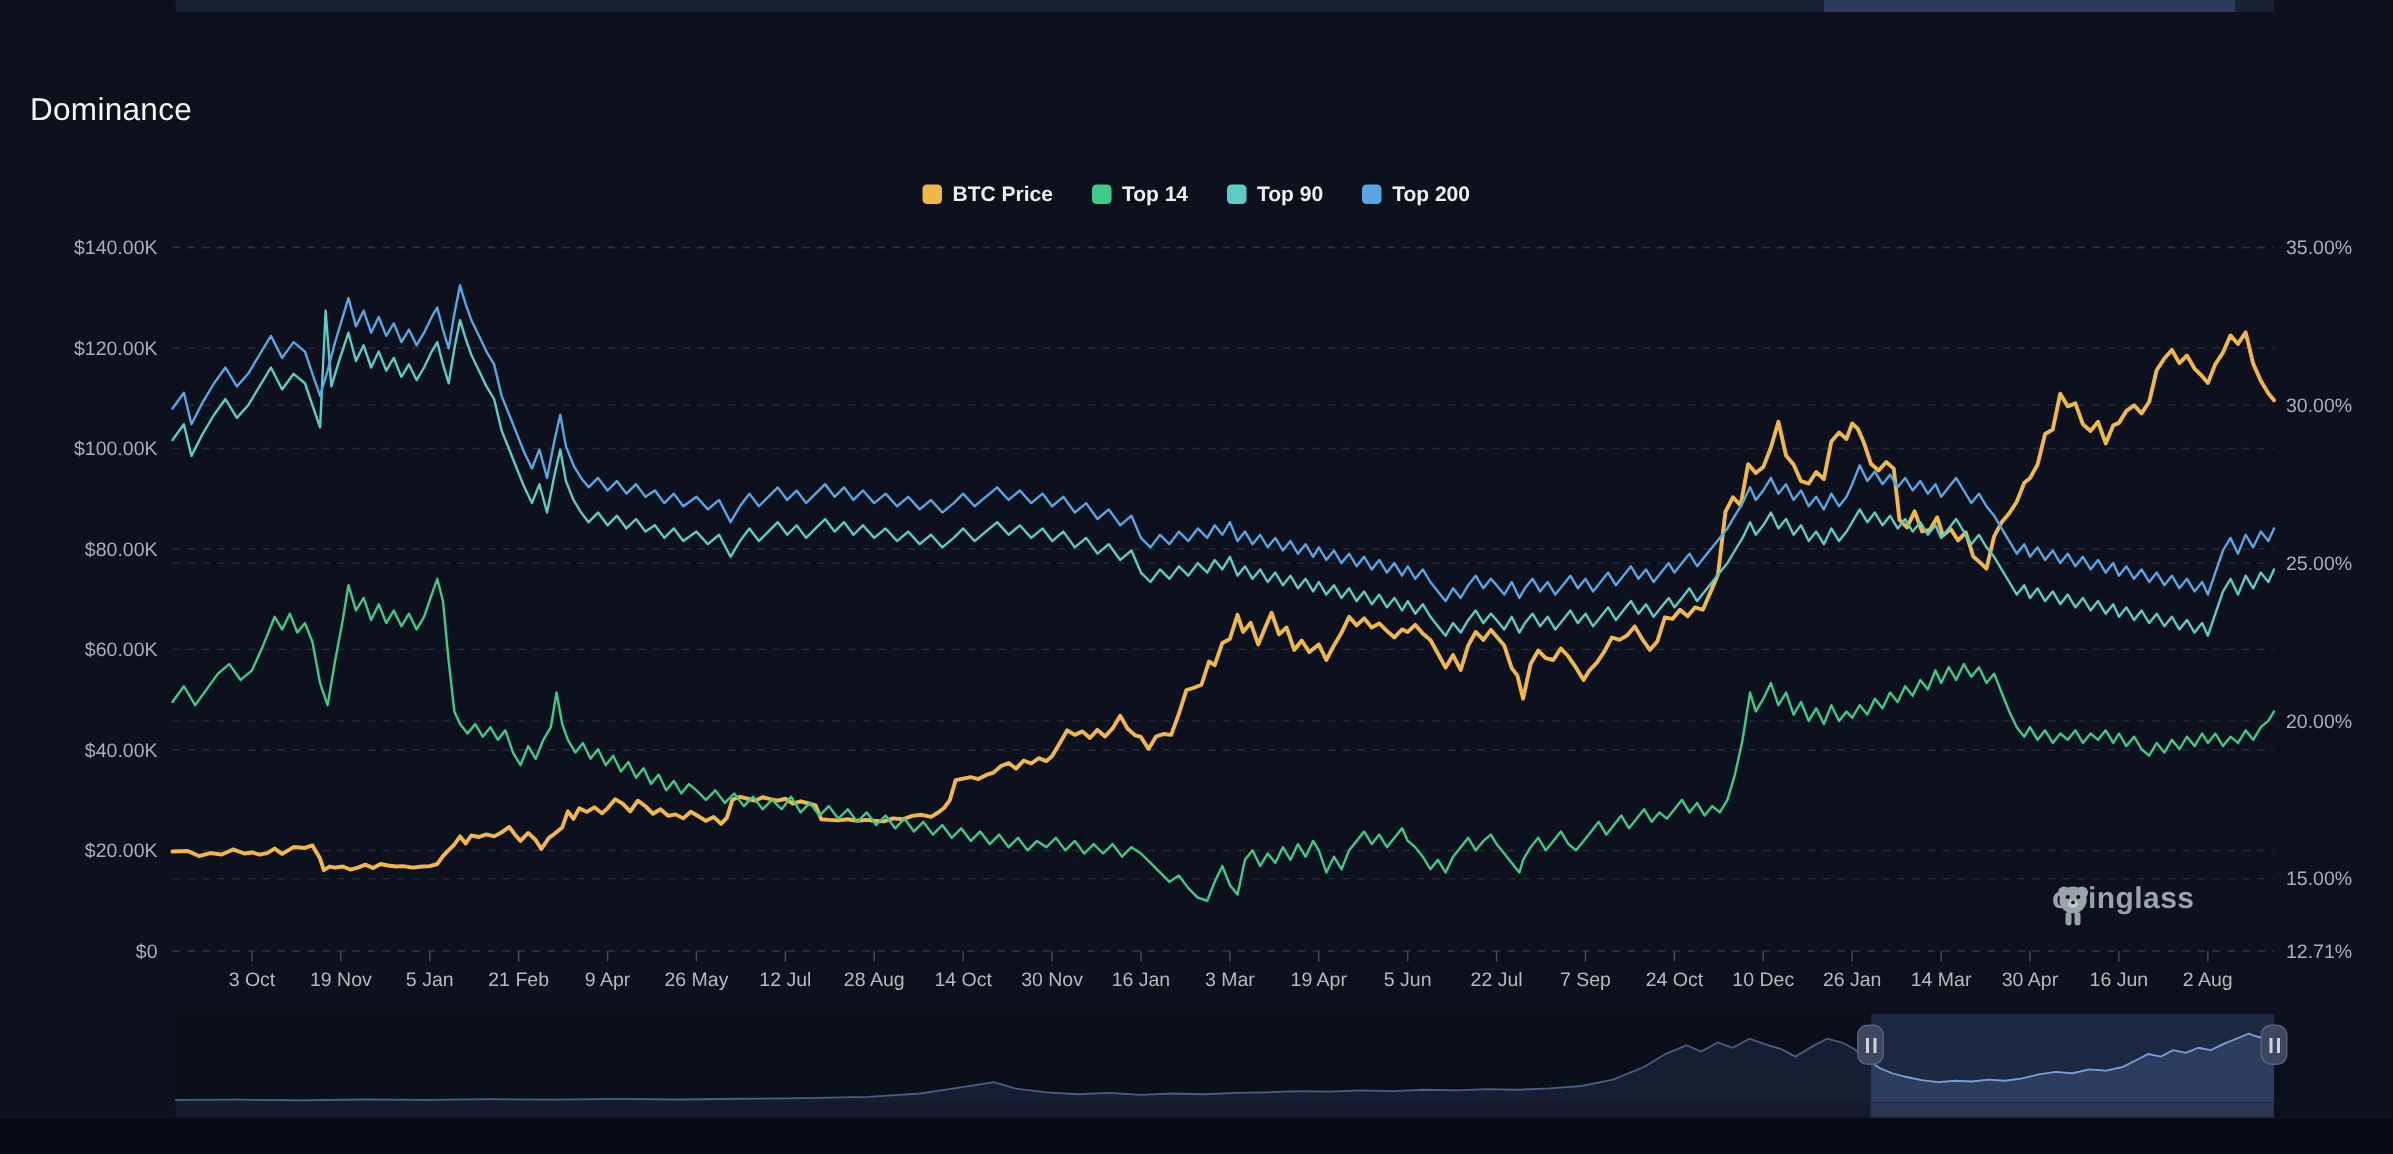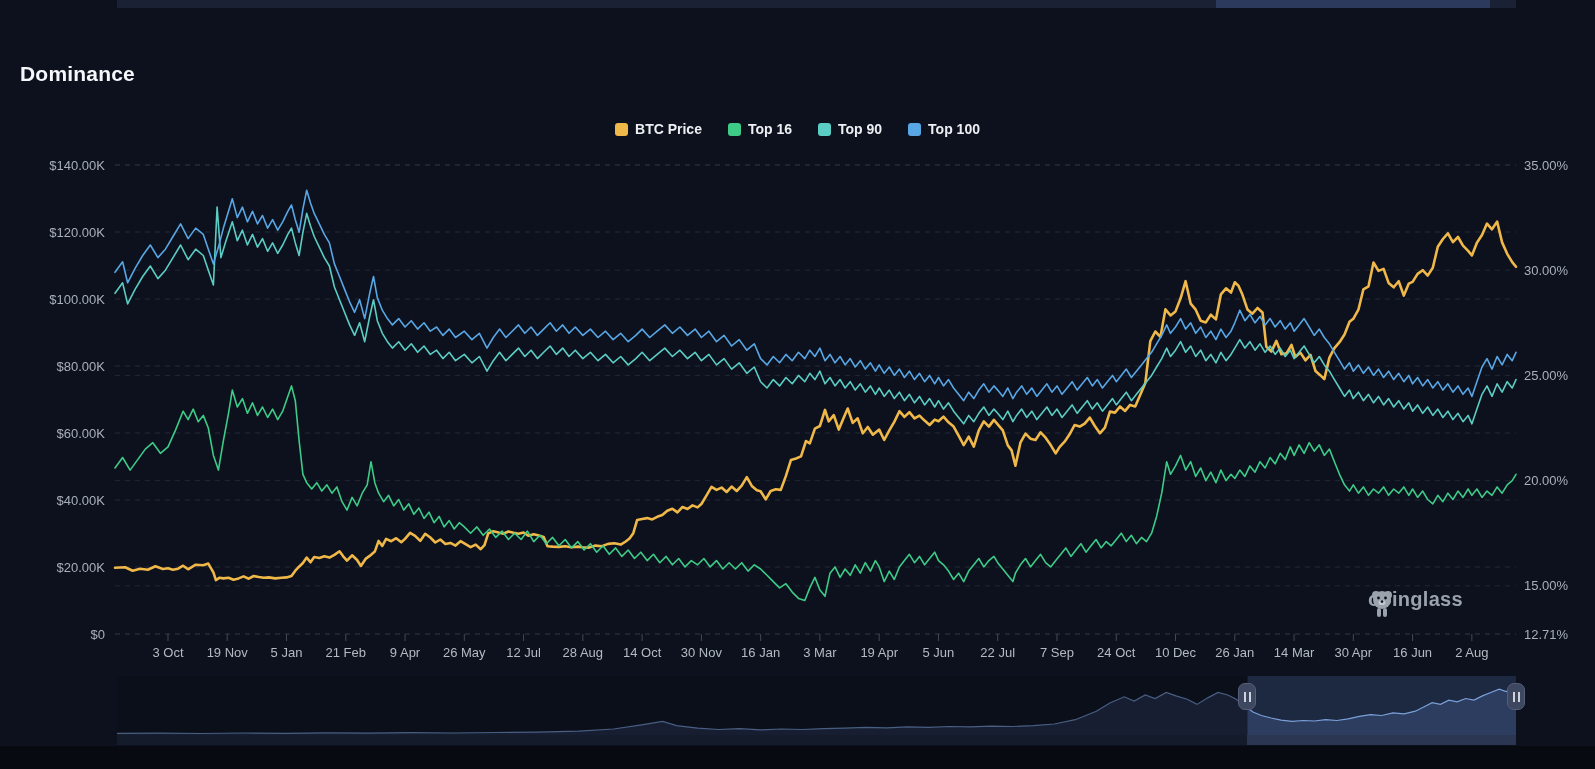--- a/index.html
+++ b/index.html
@@ -5,21 +5,21 @@
   html,body{margin:0;padding:0;background:#0a0e16;}
   #panel{
     position:relative;width:1595px;height:769px;overflow:hidden;
     background:#0c111d;font-family:"Liberation Sans",sans-serif;
   }
   
   .hbar{position:absolute;height:8px;background:#1a2135;}
   .hbar-thumb{position:absolute;height:8px;background:#2c3a5e;}
   
   #chart-title{
-    position:absolute;left:20px;top:62px;font-size:21px;font-weight:700;
+    position:absolute;left:20px;top:62px;font-size:21px;font-weight:400;
     color:#f5f7fa;letter-spacing:.2px;
   }
   
   #legend{
     position:absolute;left:0;top:121px;width:100%;
     display:flex;justify-content:center;align-items:flex-start;gap:26px;
   }
   .legend-item{display:flex;align-items:center;gap:7px;cursor:pointer;}
   .legend-swatch{width:13px;height:13px;border-radius:3px;}
   .legend-label{font-size:14px;font-weight:600;color:#edeff2;}
@@ -52,29 +52,29 @@
 
   <div id="chart-title">Dominance</div>
 
   <div id="legend">
       <div class="legend-item">
         <span class="legend-swatch" style="background: rgb(239, 184, 73);"></span>
         <span class="legend-label">BTC Price</span>
       </div>
       <div class="legend-item">
         <span class="legend-swatch" style="background: rgb(61, 203, 135);"></span>
-        <span class="legend-label">Top 16</span>
+        <span class="legend-label">Top 14</span>
       </div>
       <div class="legend-item">
         <span class="legend-swatch" style="background: rgb(91, 205, 196);"></span>
         <span class="legend-label">Top 90</span>
       </div>
       <div class="legend-item">
         <span class="legend-swatch" style="background: rgb(88, 166, 228);"></span>
-        <span class="legend-label">Top 100</span>
+        <span class="legend-label">Top 200</span>
       </div>
     </div>
 
   <svg id="chart-svg" width="1595" height="769" viewBox="0 0 1595 769">
       <g>
         <line x1="115" x2="1516" y1="165" y2="165" stroke="#39404c" stroke-width="1" stroke-dasharray="5,5" opacity="0.55"></line>
         <text x="105" y="169.5" fill="#a9b0b9" font-size="13" text-anchor="end" font-family="&quot;Liberation Sans&quot;,sans-serif">$140.00K</text>
         <line x1="115" x2="1516" y1="232" y2="232" stroke="#39404c" stroke-width="1" stroke-dasharray="5,5" opacity="0.55"></line>
         <text x="105" y="236.5" fill="#a9b0b9" font-size="13" text-anchor="end" font-family="&quot;Liberation Sans&quot;,sans-serif">$120.00K</text>
         <line x1="115" x2="1516" y1="299" y2="299" stroke="#39404c" stroke-width="1" stroke-dasharray="5,5" opacity="0.55"></line>

